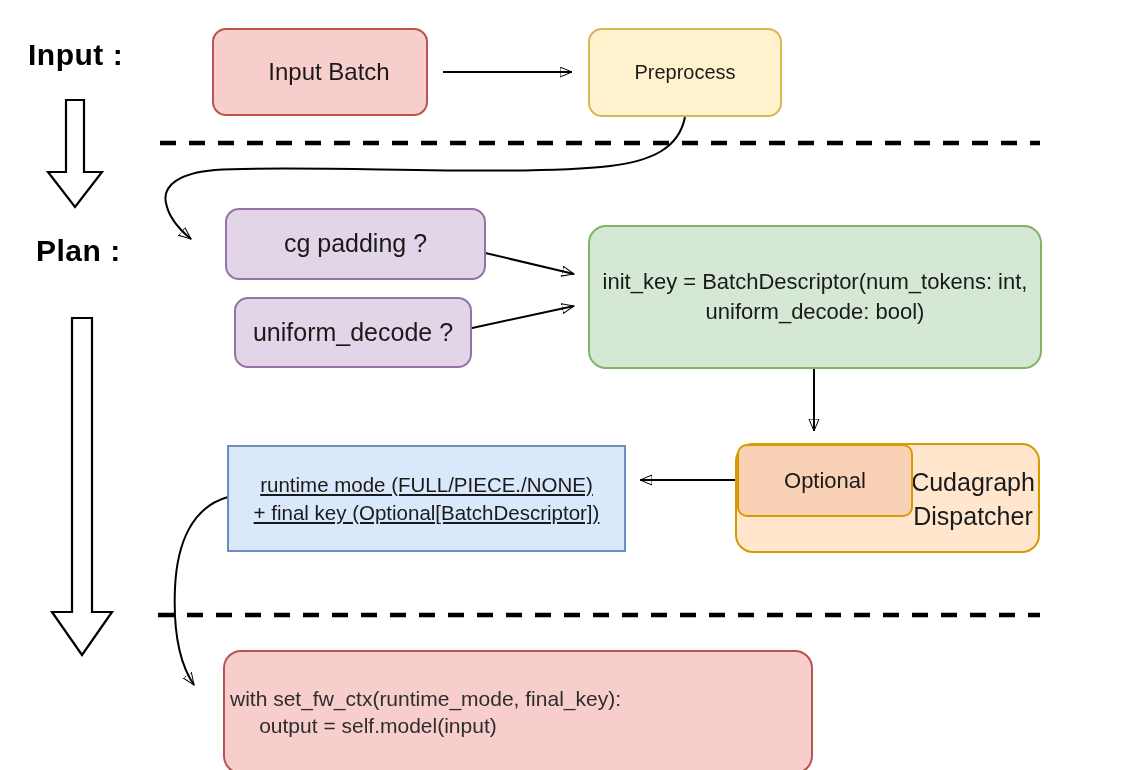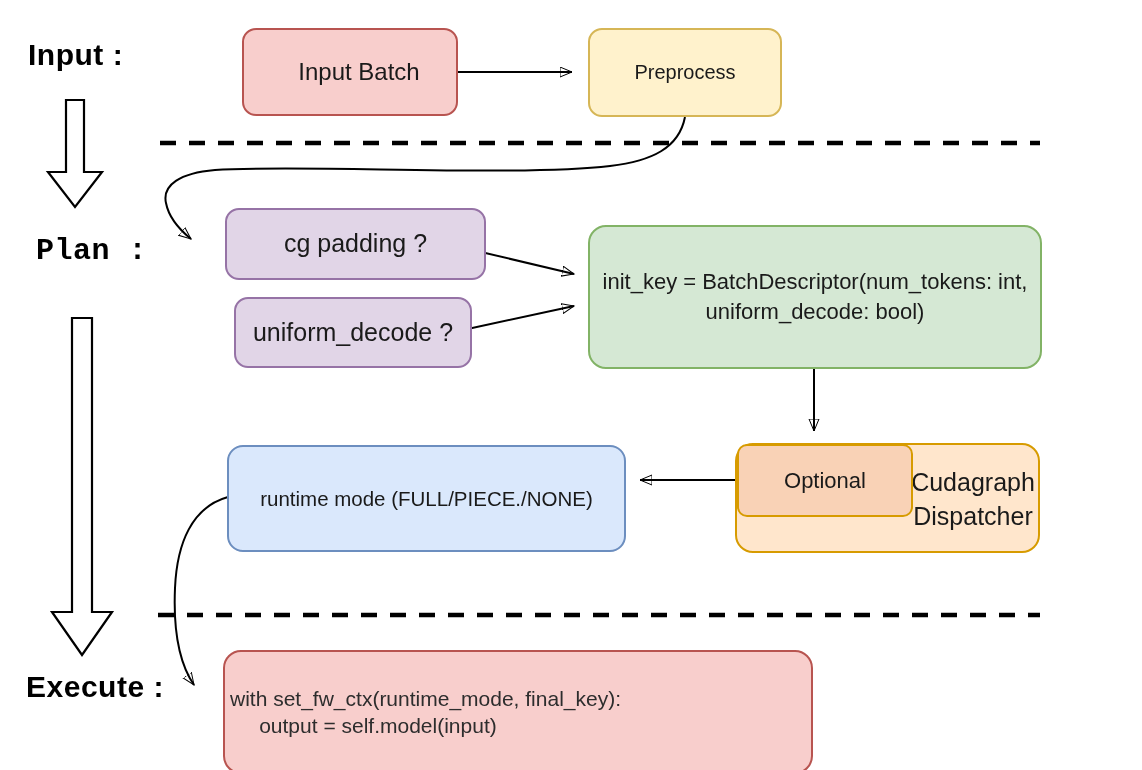--- a/index.html
+++ b/index.html
@@ -21,26 +21,26 @@
   .section-label{
     position:absolute; font-size:30px; font-weight:700; color:#000;
     white-space:nowrap; letter-spacing:0.5px;
   }
   .node{
     position:absolute; box-sizing:border-box;
     display:flex; flex-direction:column; justify-content:center; align-items:center;
     text-align:center; line-height:1.25;
   }
   .node span{white-space:nowrap;}
-  .n-input-batch{left:242px;top:28px;width:216px;height:88px;background:var(--red_fill);border:2px solid var(--red_stroke);border-radius:14px;font-size:24px;padding-left:18px;}
+  .n-input-batch{left:212px;top:28px;width:216px;height:88px;background:var(--red_fill);border:2px solid var(--red_stroke);border-radius:14px;font-size:24px;padding-left:18px;}
   .n-preprocess{left:588px;top:28px;width:194px;height:89px;background:var(--yellow_fill);border:2px solid var(--yellow_stroke);border-radius:14px;font-size:20px;}
   .n-cg-padding{left:225px;top:208px;width:261px;height:72px;background:var(--purple_fill);border:2px solid var(--purple_stroke);border-radius:14px;font-size:25px;}
   .n-uniform-decode{left:225px;top:297px;width:238px;height:71px;background:var(--purple_fill);border:2px solid var(--purple_stroke);border-radius:14px;font-size:25px;margin-left:9px;}
   .n-init-key{left:588px;top:225px;width:454px;height:144px;background:var(--green_fill);border:2px solid var(--green_stroke);border-radius:18px;font-size:22px;line-height:30px;}
-  .n-runtime{left:227px;top:445px;width:399px;height:107px;background:var(--blue_fill);border:2px solid var(--blue_stroke);border-radius:16px;font-size:20.5px;line-height:28px;}
+  .n-runtime{left:227px;top:445px;width:399px;height:107px;background:var(--blue_fill);border:2px solid var(--blue_stroke);border-radius:0;font-size:20.5px;line-height:28px;text-decoration:underline;}
   .n-cuda-outer{left:735px;top:443px;width:305px;height:110px;background:var(--orange_fill);border:2px solid var(--orange_stroke);border-radius:18px;}
   .n-dispatch{left:737px;top:444px;width:176px;height:73px;background:var(--dispatch_fill);border:2px solid var(--orange_stroke);border-radius:10px;font-size:22px;}
   .cuda-text{left:903px;top:464px;width:140px;height:70px;font-size:25px;line-height:34px;background:transparent;border:none;}
   .n-exec-code{
     left:223px;top:650px;width:590px;height:124px;background:var(--red_fill);
     border:2px solid var(--red_stroke);border-radius:18px;
     font-family:Liberation Sans, sans-serif;font-size:21px;line-height:27px;
     align-items:flex-start; padding-left:5px; color:#2d2d2d;
   }
   .n-exec-code span{white-space:pre;}
@@ -71,22 +71,21 @@
     <path class="connector" d="M443,72 L572,72" marker-end="url(#ah)"></path>
     <path class="connector" d="M685,117 C679,148 652,161 610,166 C520,177 300,164 215,170 C180,173 162,185 166,203 C169,219 180,230 191,239" marker-end="url(#ah)"></path>
     <path class="connector" d="M460,247 L574,274" marker-end="url(#ah)"></path>
     <path class="connector" d="M463,330 L574,306" marker-end="url(#ah)"></path>
     <path class="connector" d="M814,337 L814,431" marker-end="url(#ah)"></path>
     <path class="connector" d="M736,480 L640,480" marker-end="url(#ah)"></path>
     <path class="connector" d="M228,497 C192,507 177,543 175,588 C173,634 181,666 194,685" marker-end="url(#ah)"></path>
   </svg>
 
   <div class="section-label" style="left:28px;top:38px;">Input :</div>
-  <div class="section-label" style="left:36px;top:234px;font-family:Liberation Mono, monospace;">Plan :</div>
-  <div class="section-label" style="left:26px;top:670px;">Execute :</div>
+  <div class="section-label" style="left:36px;top:234px;">Plan :</div>
 
   <div class="node n-input-batch">
     <span>Input Batch</span>
   </div>
 
   <div class="node n-preprocess">
     <span>Preprocess</span>
   </div>
 
   <div class="node n-cg-padding">
@@ -107,20 +106,21 @@
     <span>Cudagraph</span>
     <span>Dispatcher</span>
   </div>
 
   <div class="node n-dispatch">
     <span>Optional</span>
   </div>
 
   <div class="node n-runtime">
     <span>runtime mode (FULL/PIECE./NONE)</span>
+    <span>+ final key (Optional[BatchDescriptor])</span>
   </div>
 
   <div class="node n-exec-code">
     <span>with set_fw_ctx(runtime_mode, final_key):</span>
     <span>     output = self.model(input)</span>
   </div>
 
 </div>
 
 </body></html>

